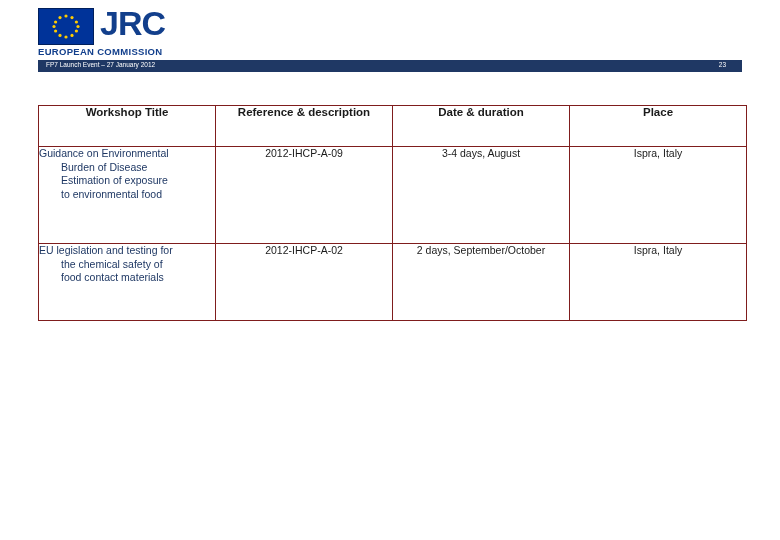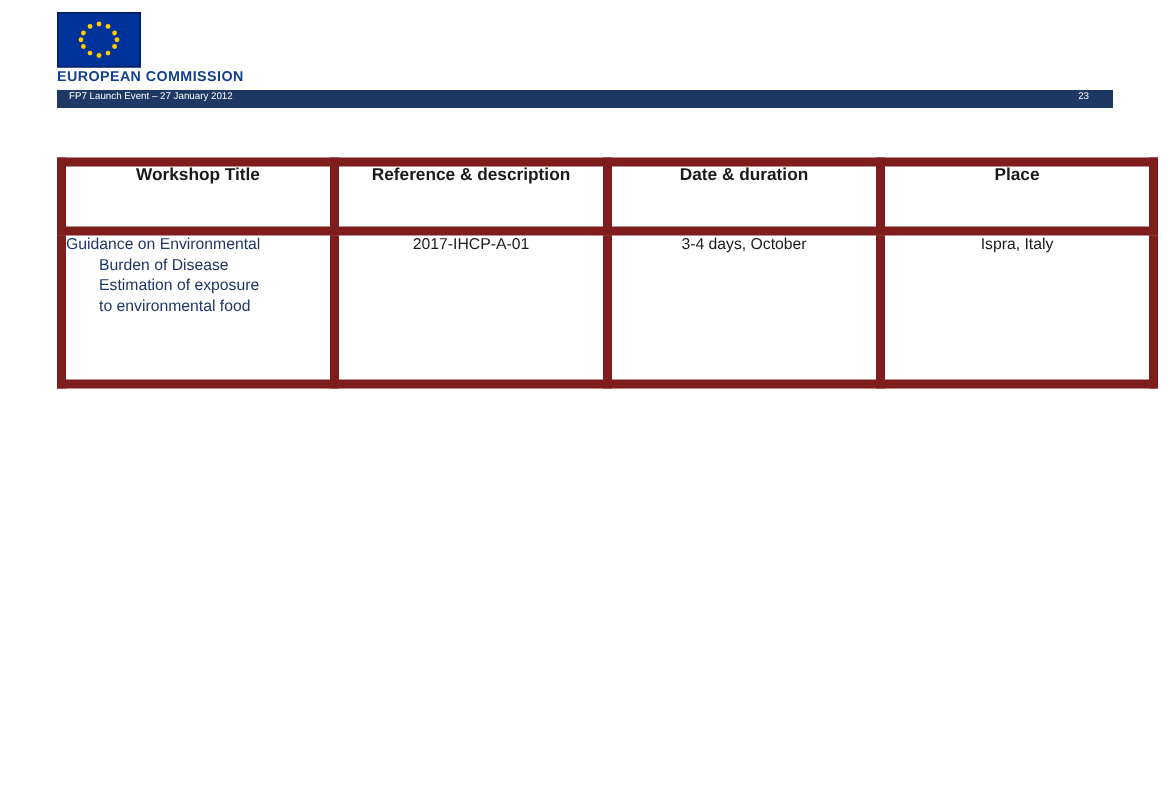--- a/index.html
+++ b/index.html
@@ -116,21 +116,21 @@
     top: 105px;
     width: 704px;
   }
   table.ws-table {
     border-collapse: collapse;
     width: 704px;
     table-layout: fixed;
   }
   table.ws-table th,
   table.ws-table td {
-    border: 6px solid #7f1d1d;
+    border: 1px solid #7f1d1d;
     vertical-align: top;
     padding: 0;
   }
   th.hdr {
     height: 40px;
     font-size: 11.5px;
     font-weight: bold;
     color: #1a1a1a;
     text-align: center;
     vertical-align: middle;
@@ -191,20 +191,21 @@
         <circle cx="38.4" cy="23" r="1.6"></circle>
         <circle cx="34" cy="27.4" r="1.6"></circle>
         <circle cx="28" cy="29" r="1.6"></circle>
         <circle cx="22" cy="27.4" r="1.6"></circle>
         <circle cx="17.6" cy="23" r="1.6"></circle>
         <circle cx="16" cy="18.5" r="1.6"></circle>
         <circle cx="17.6" cy="14" r="1.6"></circle>
         <circle cx="22" cy="9.6" r="1.6"></circle>
       </g>
     </svg>
+    <div class="jrc-text">JRC</div>
     <div class="ec-text">EUROPEAN COMMISSION</div>
   </div>
 
 </div>
 
 <div class="blue-bar">
   <span class="left-text">FP7 Launch Event – 27 January 2012</span>
   <span class="right-text">23</span>
 </div>
 
@@ -219,19 +220,29 @@
       </tr>
     </thead>
     <tbody>
       <tr class="r1">
         <td class="cell title-cell">
           <span class="first">Guidance on Environmental</span>
           <span class="ind">Burden of Disease</span>
           <span class="ind">Estimation of exposure</span>
           <span class="ind">to environmental food</span>
         </td>
-        <td class="cell center-cell">2017-IHCP-A-01</td>
-        <td class="cell center-cell">3-4 days, October</td>
+        <td class="cell center-cell">2012-IHCP-A-09</td>
+        <td class="cell center-cell">3-4 days, August</td>
+        <td class="cell center-cell">Ispra, Italy</td>
+      </tr>
+      <tr class="r2">
+        <td class="cell title-cell">
+          <span class="first">EU legislation and testing for</span>
+          <span class="ind">the chemical safety of</span>
+          <span class="ind">food contact materials</span>
+        </td>
+        <td class="cell center-cell">2012-IHCP-A-02</td>
+        <td class="cell center-cell">2 days, September/October</td>
         <td class="cell center-cell">Ispra, Italy</td>
       </tr>
     </tbody>
   </table>
 </div>
 
 </body></html>

